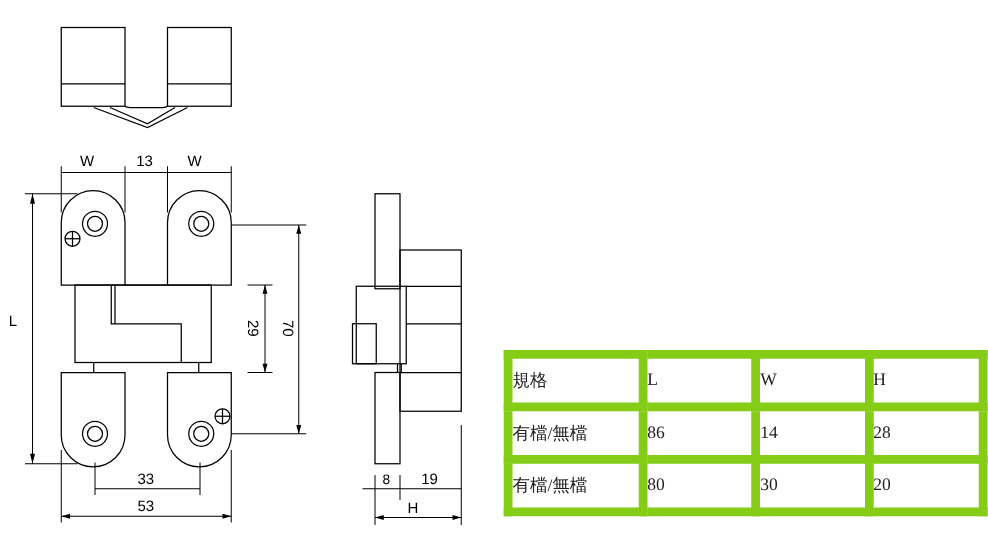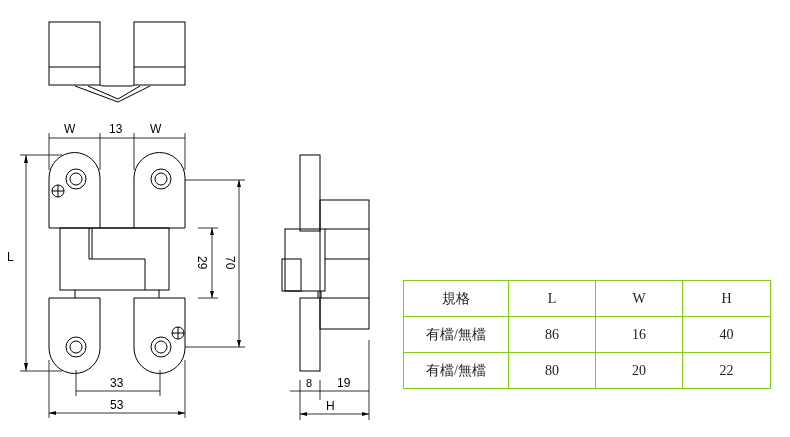--- a/index.html
+++ b/index.html
@@ -2,21 +2,21 @@
 <html><head>
 <meta charset="utf-8">
 <style>
   html, body { margin:0; padding:0; background:#ffffff; }
   body { width:790px; height:437px; position:relative; overflow:hidden; font-family:"DejaVu Sans", sans-serif; }
   svg { position:absolute; left:0; top:0; }
   .ln { stroke:#000; stroke-width:1; fill:none; }
   .dim { stroke:#000; stroke-width:0.8; fill:none; }
   .lbl { font-family:"Liberation Sans", sans-serif; font-size:12px; fill:#000; }
   table.spec { position:absolute; left:403px; top:280px; border-collapse:collapse; font-family:"Liberation Serif", serif; font-size:14px; color:#222; }
-  table.spec td { border:1px solid #84cc16; text-align:center; height:35px; padding:0; }
+  table.spec td { border:7px solid #84cc16; text-align:left; height:35px; padding:0; }
 </style>
 </head>
 <body>
 
 <svg width="790" height="437" viewBox="0 0 790 437">
 
   <g>
     <rect class="ln" x="49" y="22" width="51" height="63"></rect>
     <line class="ln" x1="49" y1="67" x2="100" y2="67"></line>
     <rect class="ln" x="134" y="22" width="51" height="63"></rect>
@@ -127,23 +127,23 @@
   <tbody>
       <tr>
     <td style="width:104px">規格</td>
     <td style="width:86px">L</td>
     <td style="width:86px">W</td>
     <td style="width:87px">H</td>
   </tr>
   <tr>
     <td>有檔/無檔</td>
     <td>86</td>
-    <td>16</td>
-    <td>40</td>
+    <td>14</td>
+    <td>28</td>
   </tr>
   <tr>
     <td>有檔/無檔</td>
     <td>80</td>
+    <td>30</td>
     <td>20</td>
-    <td>22</td>
   </tr>
 </tbody>
   </table>
 
 </body></html>

